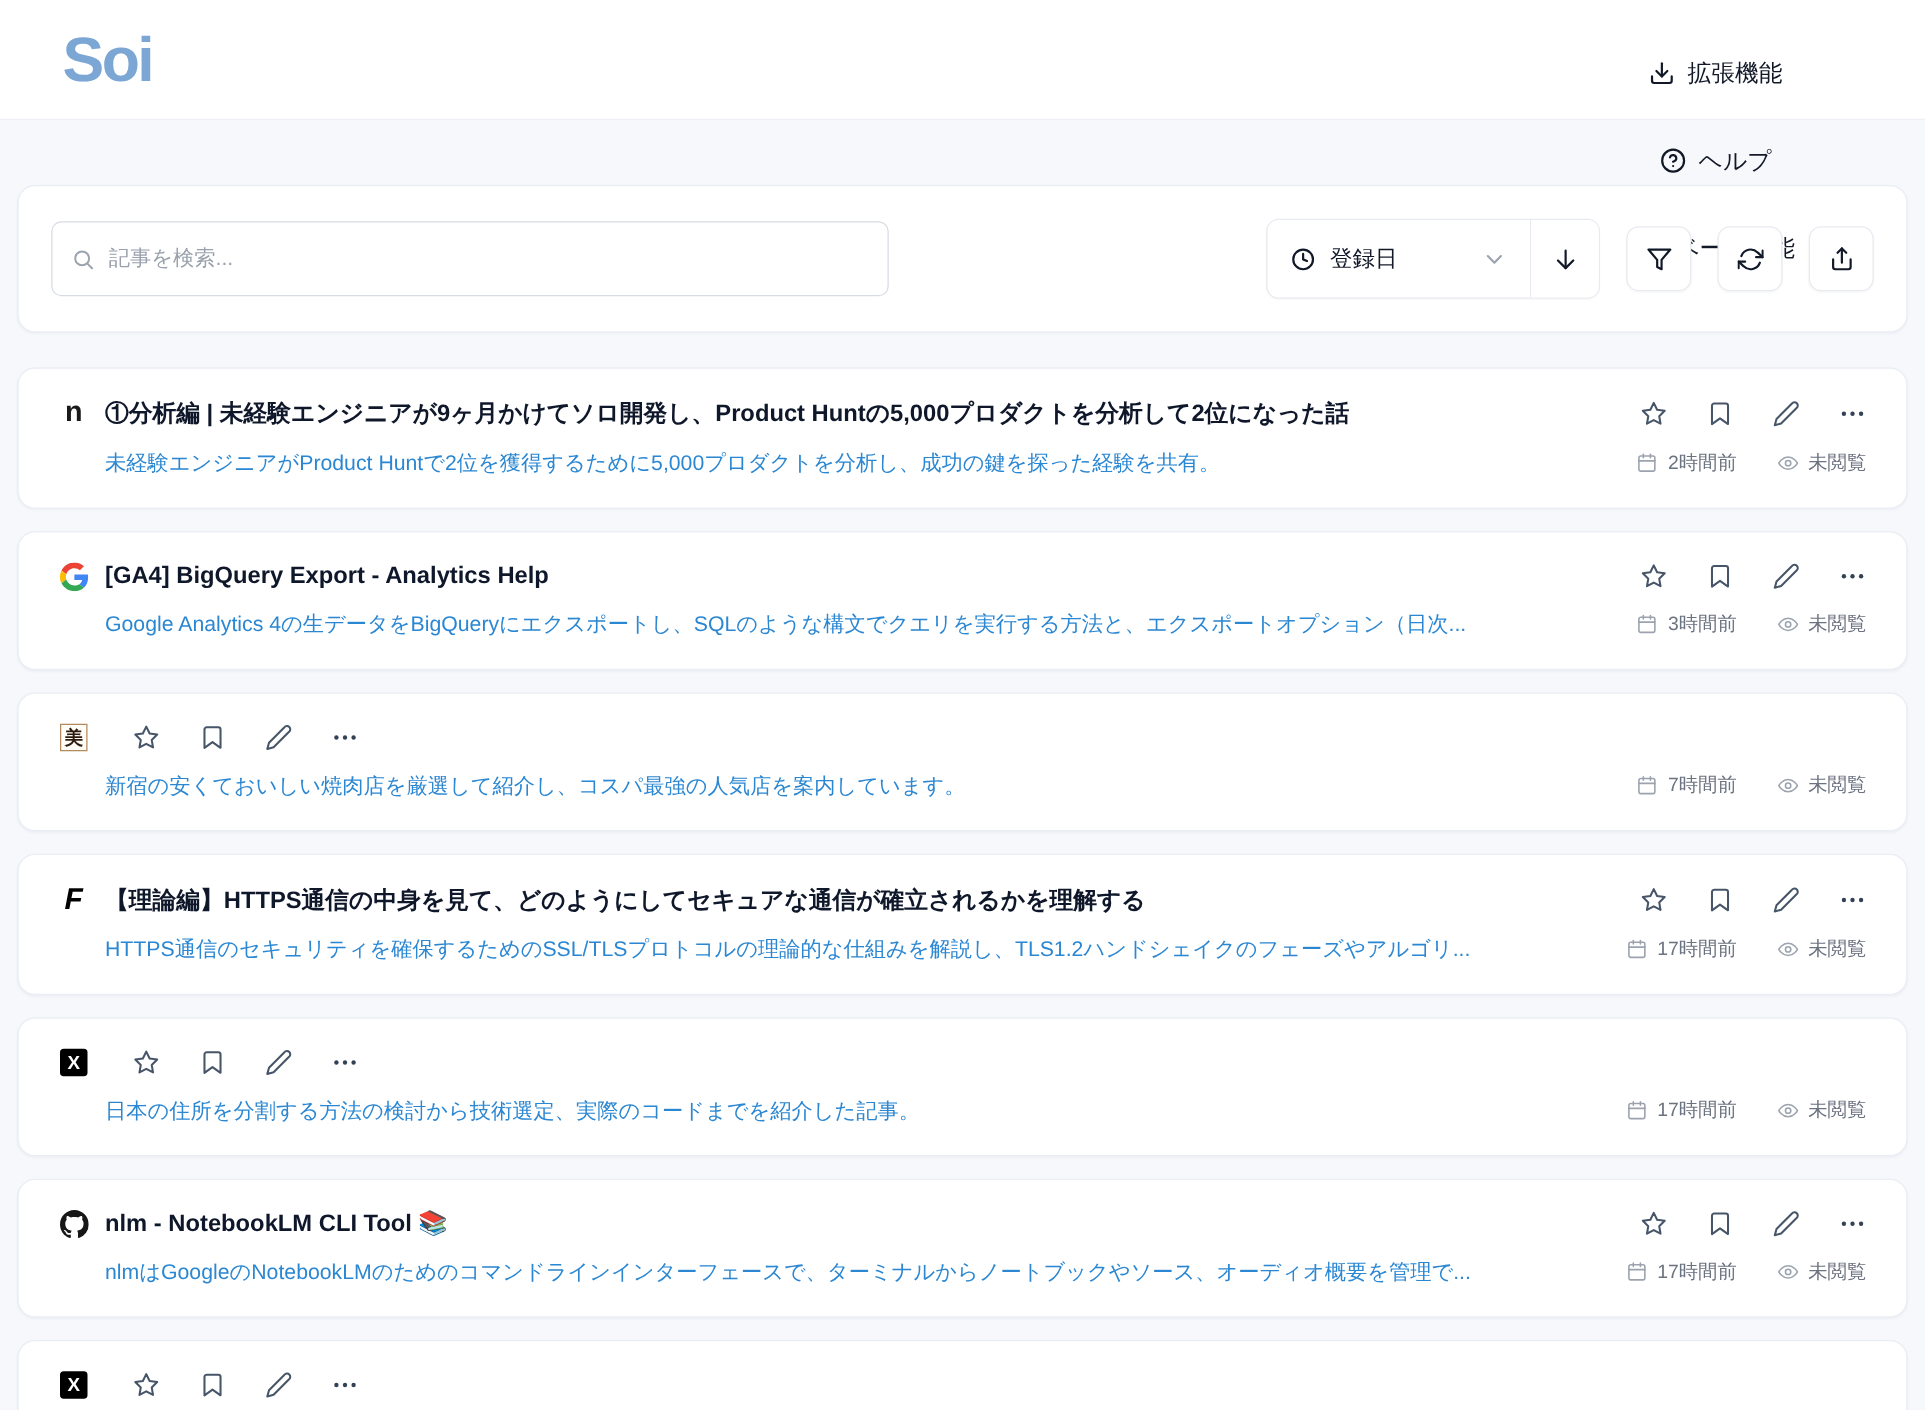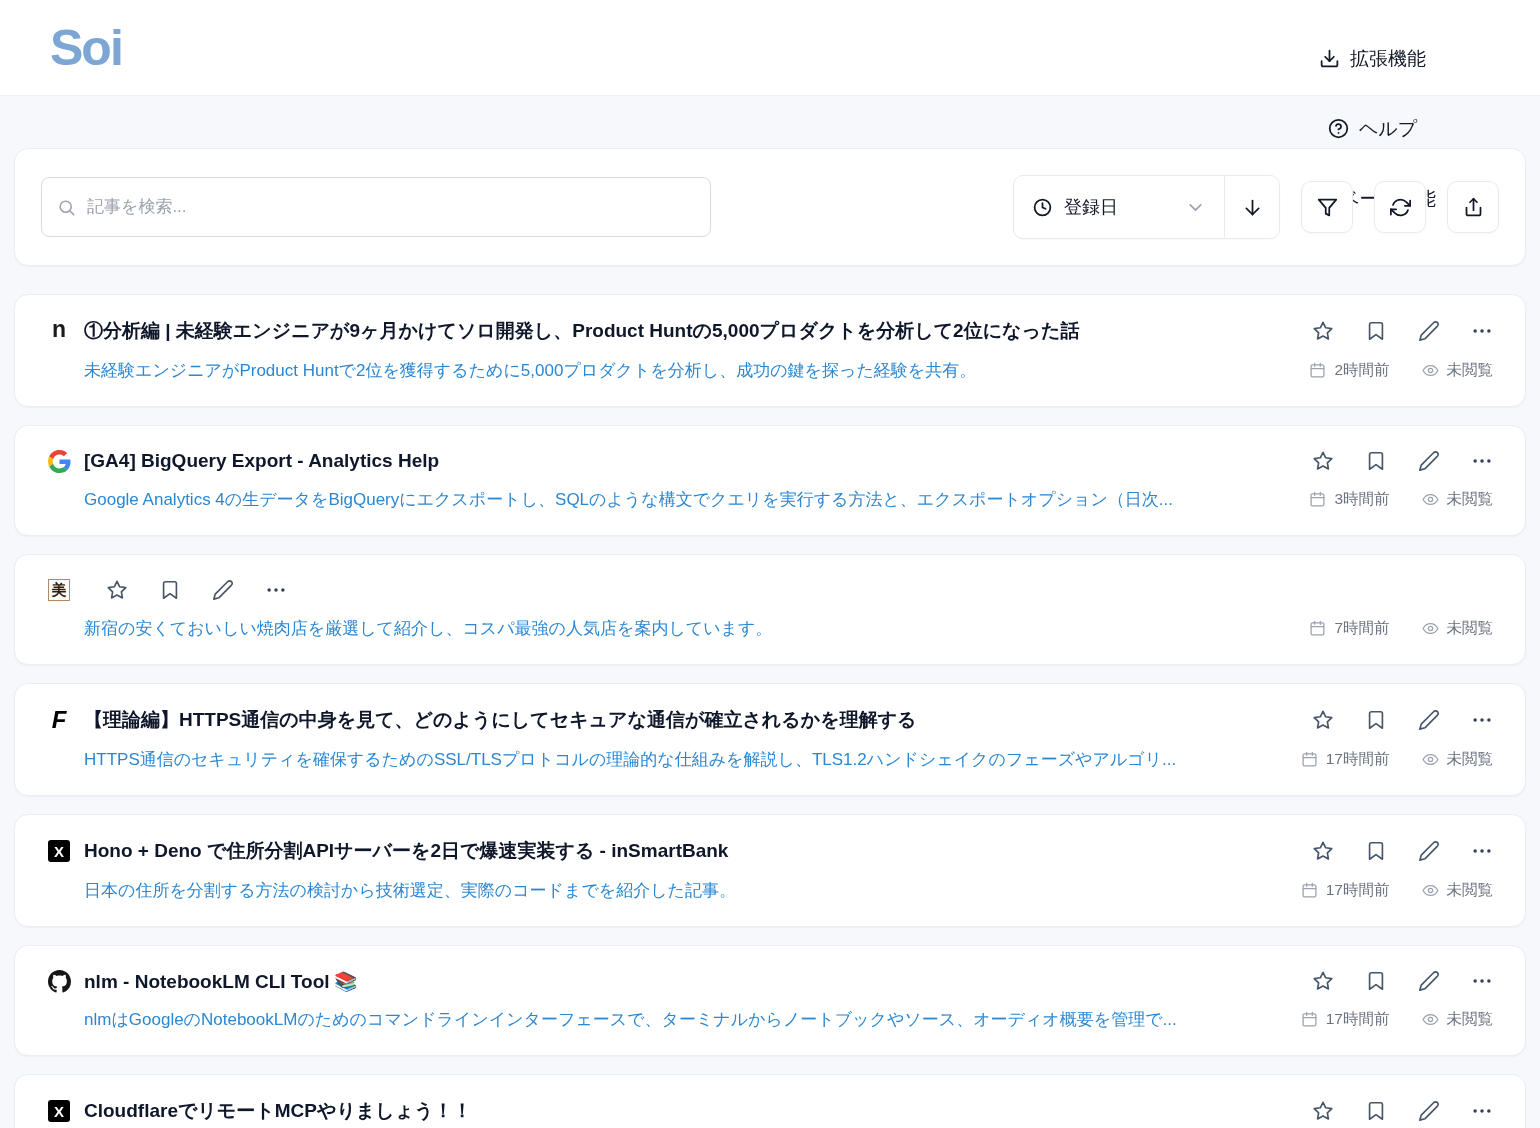--- a/index.html
+++ b/index.html
@@ -433,21 +433,20 @@
       </div>
     </div>
   </article>
 
   <article class="card">
     <div class="card-row1">
       <div class="favicon fav-x">
         <span class="favicon-text">X</span>
 
       </div>
-      <h2 class="card-title">Hono + Deno で住所分割APIサーバーを2日で爆速実装する - inSmartBank</h2>
       <div class="card-actions">
         <button class="action-btn">
           <svg viewBox="0 0 24 24">
             <path d="M12 2.5l2.95 5.98 6.6.96-4.78 4.65 1.13 6.57L12 17.56l-5.9 3.1 1.13-6.57-4.78-4.65 6.6-.96L12 2.5z"></path>
           </svg>
         </button>
         <button class="action-btn">
           <svg viewBox="0 0 24 24">
             <path d="M19 21l-7-5-7 5V5a2 2 0 0 1 2-2h10a2 2 0 0 1 2 2z"></path>
           </svg>
@@ -545,21 +544,20 @@
       </div>
     </div>
   </article>
 
   <article class="card">
     <div class="card-row1">
       <div class="favicon fav-x">
         <span class="favicon-text">X</span>
 
       </div>
-      <h2 class="card-title">CloudflareでリモートMCPやりましょう！！</h2>
       <div class="card-actions">
         <button class="action-btn">
           <svg viewBox="0 0 24 24">
             <path d="M12 2.5l2.95 5.98 6.6.96-4.78 4.65 1.13 6.57L12 17.56l-5.9 3.1 1.13-6.57-4.78-4.65 6.6-.96L12 2.5z"></path>
           </svg>
         </button>
         <button class="action-btn">
           <svg viewBox="0 0 24 24">
             <path d="M19 21l-7-5-7 5V5a2 2 0 0 1 2-2h10a2 2 0 0 1 2 2z"></path>
           </svg>

